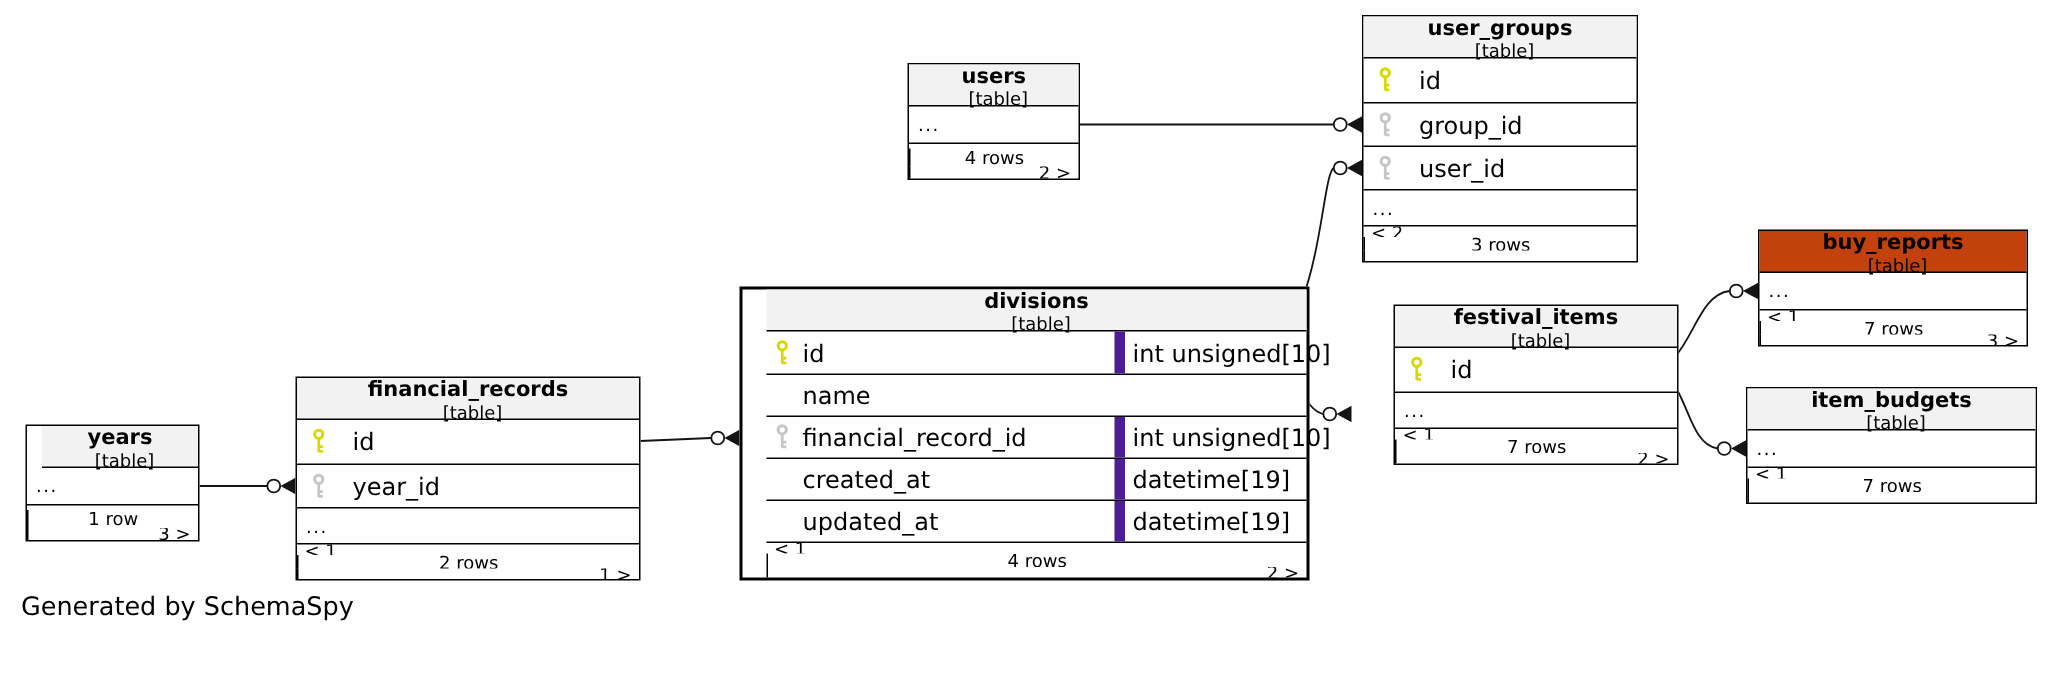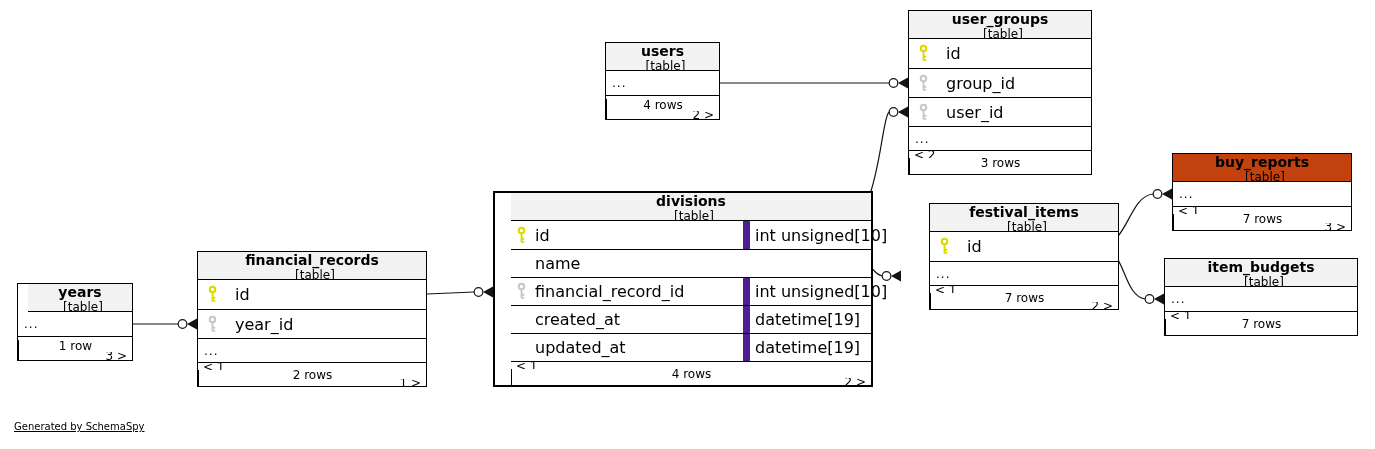--- a/index.html
+++ b/index.html
@@ -32,21 +32,21 @@
   .ft { height:24px; display:flex; font-size:12px; border-top:1px solid #000;flex-direction:column; }
   .ft span { display:flex; align-items:center; overflow:hidden; white-space:nowrap; }
   .ft span + span { border-left:1px solid #000; }
   .ft .f1 { flex:1;    padding-left:5px; justify-content:flex-start; }
   .ft .f2 { flex:1.33; justify-content:center; }
   .ft .f3 { flex:0.95; padding-right:5px; justify-content:flex-end; }
   .nl .ft .f1 { flex:0.22; }
   .nl .ft .f2 { flex:1.08; }
   .nl .ft .f3 { flex:0.70; }
 
-  .credit { position:absolute; left:14px; top:421px; font-size:10px;text-decoration:underline; }
+  .credit { position:absolute; left:14px; top:395px; font-size:17px; }
 </style>
 </head>
 <body>
 
 <div id="canvas">
   <svg id="edges" width="1375" height="449">
       <g>
         <path d="M720,83 L889,83" fill="none" stroke="#141414" stroke-width="1.2"></path>
         <circle cx="893.5" cy="83" r="4.3" fill="#fff" stroke="#141414" stroke-width="1.2"></circle>
         <polygon points="908,77.5 908,88.5 898,83" fill="#141414"></polygon>

